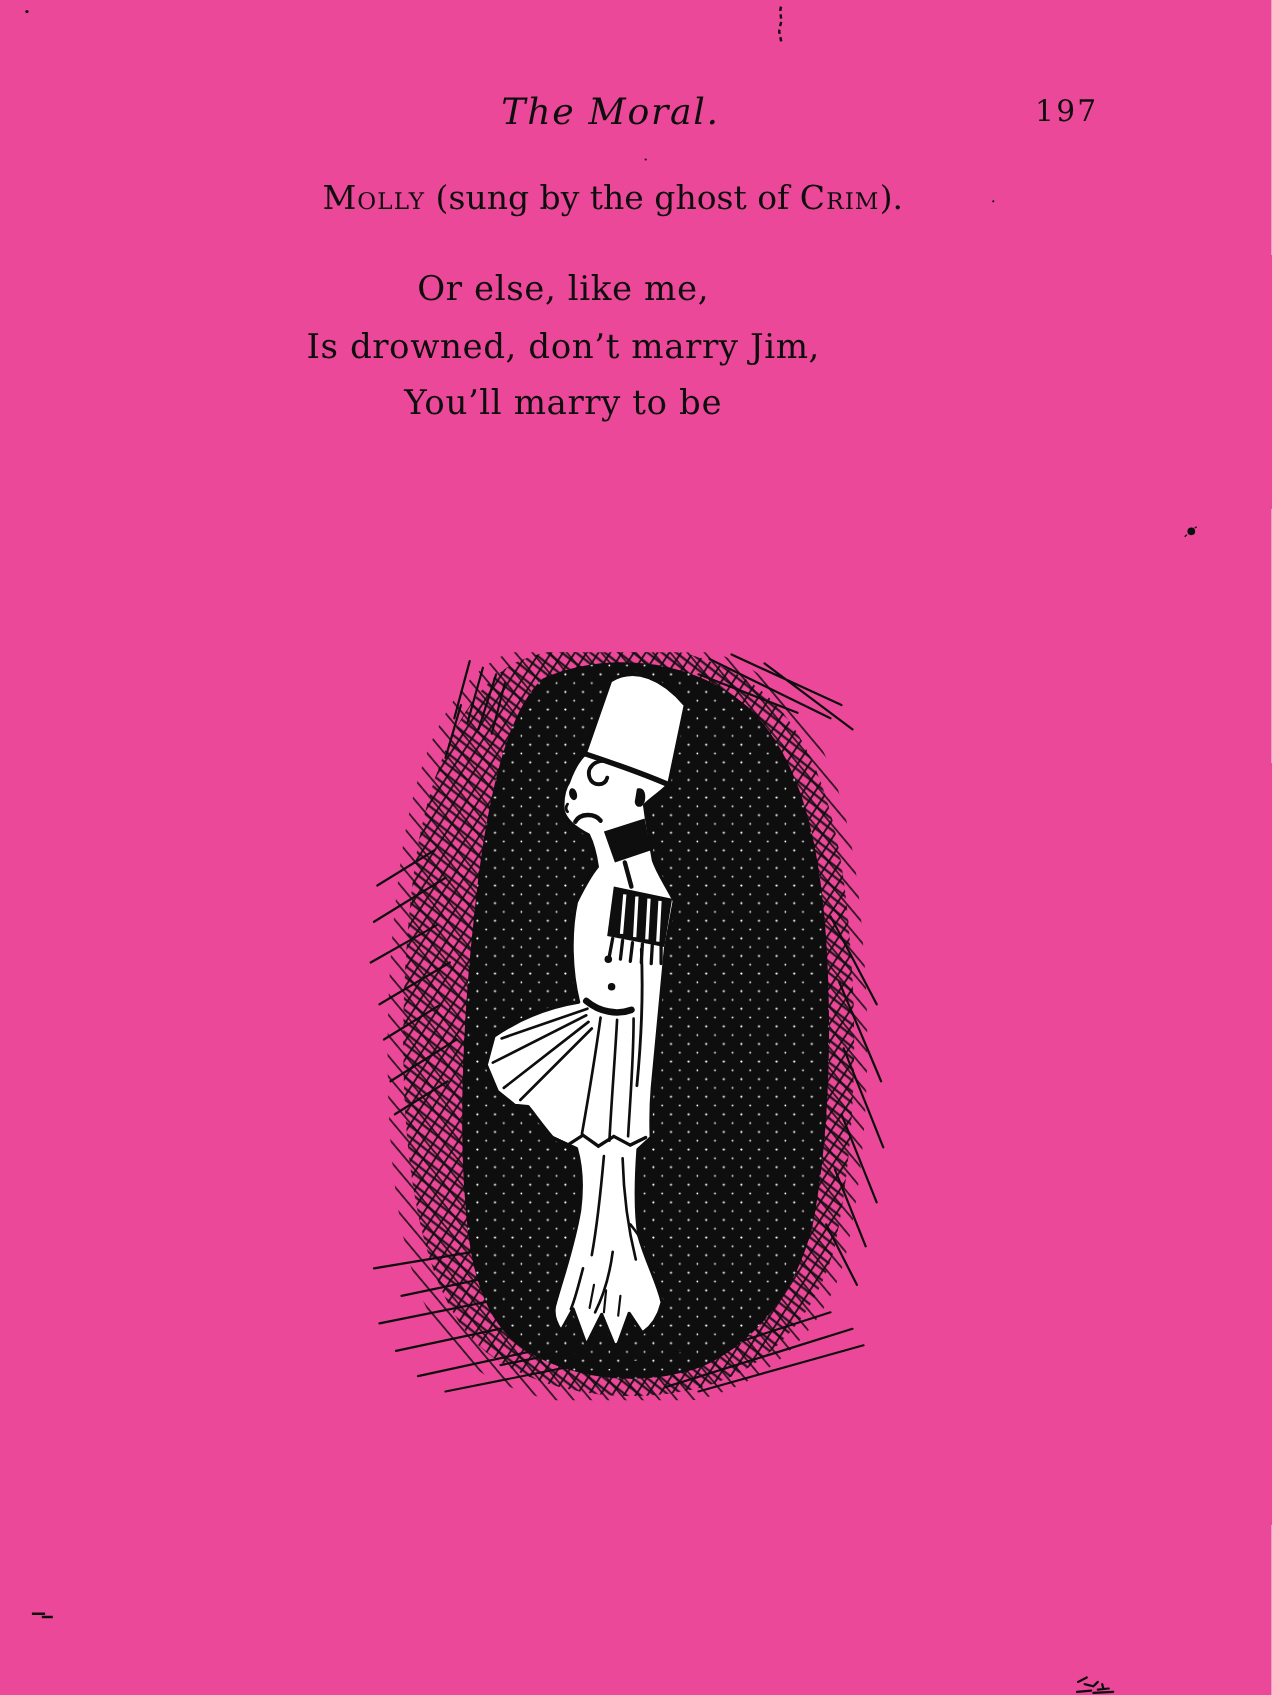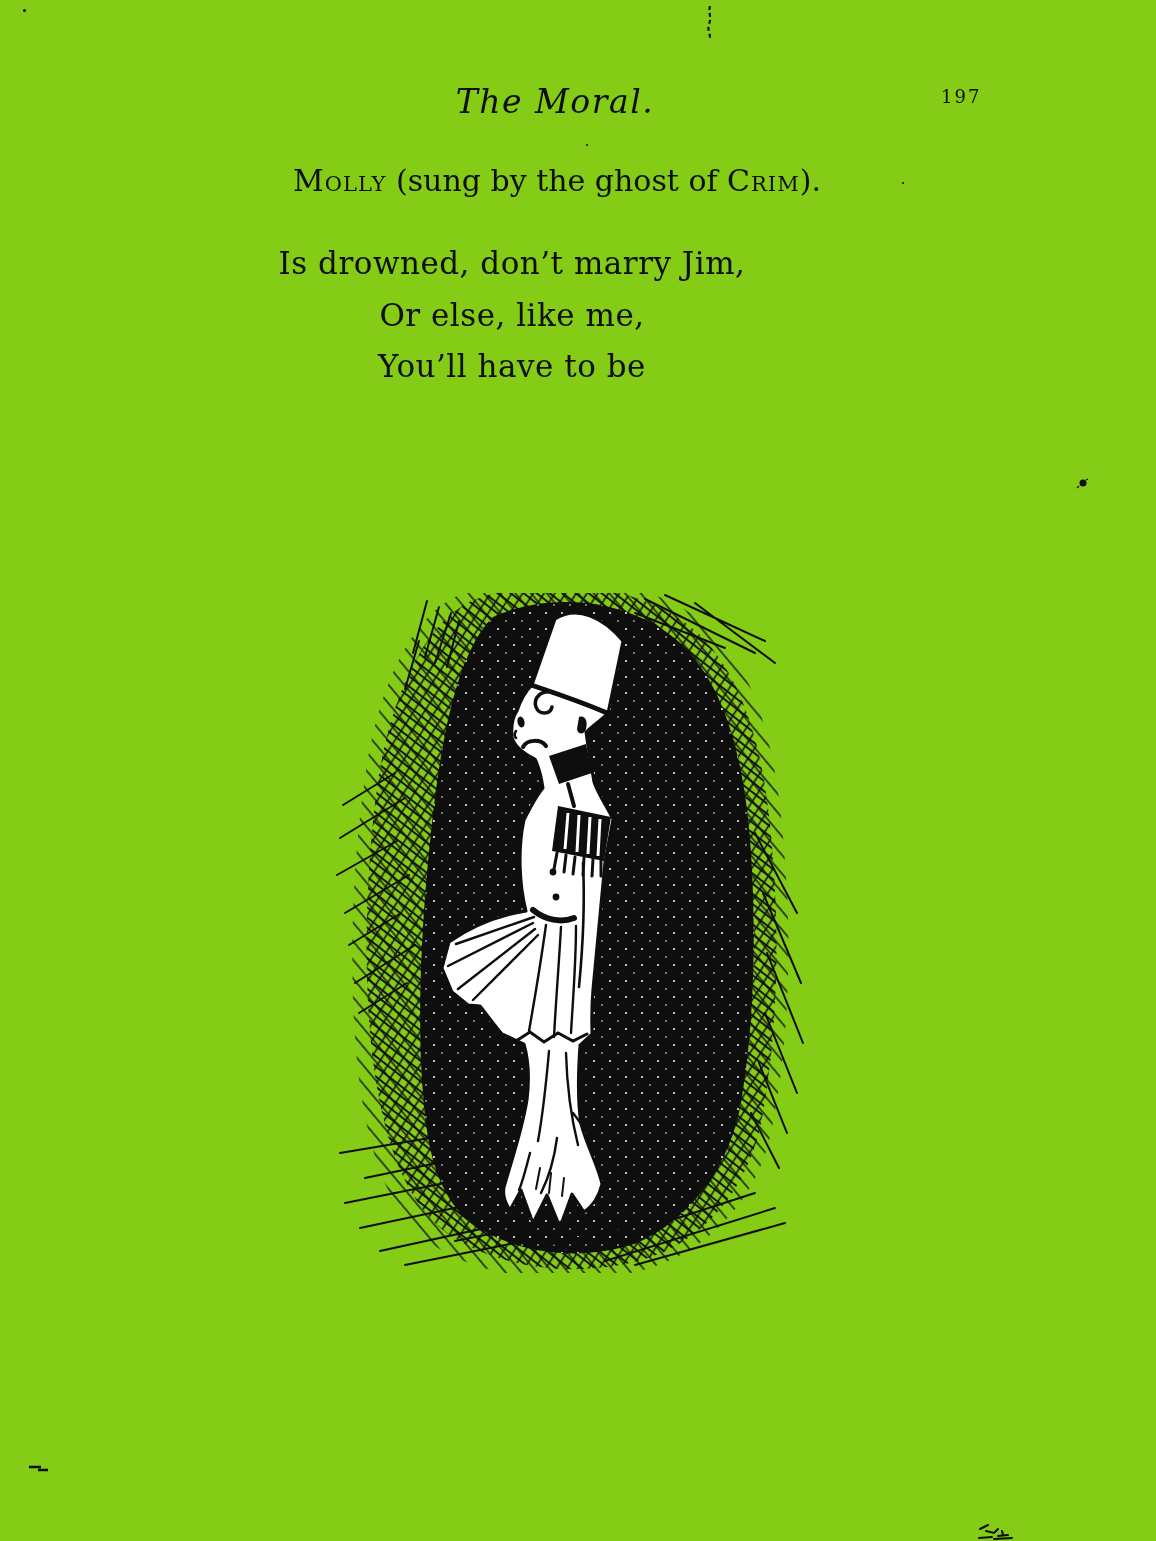--- a/index.html
+++ b/index.html
@@ -1,26 +1,26 @@
 <!DOCTYPE html>
 <html><head>
 <meta charset="utf-8">
 <style>
   html,body { margin:0; padding:0; background:#e8e8e8; }
   .page {
-    position:relative; width:1156px; height:1541px; background:#84cc16;
+    position:relative; width:1156px; height:1541px; background:#ec4899;
     font-family:"DejaVu Serif","Liberation Serif",serif; color:#0e0e0e;
     overflow:hidden; margin:0 auto;
   }
   .running-title {
     position:absolute; top:82px; left:375px; width:360px; text-align:center;
     font-style:italic; font-size:33px; letter-spacing:1.5px; white-space:nowrap;
   }
   .page-number {
-    position:absolute; top:86px; left:941px; font-size:18px; letter-spacing:2px;text-align:right;
+    position:absolute; top:86px; left:941px; font-size:27px; letter-spacing:2px;text-align:right;
   }
   .moral-caption {
     position:absolute; top:163px; left:157px; width:800px; text-align:center;
     font-size:30px; white-space:nowrap;
   }
   .sc { font-variant-caps:small-caps; letter-spacing:1px; }
   .it { }
   .poem {
     position:absolute; top:238px; left:92px; width:840px; text-align:center;
     font-size:31px; line-height:51.5px; letter-spacing:0.5px;
@@ -34,23 +34,23 @@
 <body>
 
 <div class="page">
 
   <div class="running-title">The Moral.</div>
   <div class="page-number">197</div>
 
   <div class="moral-caption"><span class="sc">Molly</span><span class="it"> (sung by the ghost of </span><span class="sc">Crim</span><span>).</span></div>
 
   <div class="poem">
+    <div class="poem-line">Or else, like me,</div>
     <div class="poem-line">Is drowned, don’t marry Jim,</div>
-    <div class="poem-line">Or else, like me,</div>
-    <div class="poem-line">You’ll have to be</div>
+    <div class="poem-line">You’ll marry to be</div>
   </div>
 
   <svg class="illustration" width="470" height="680" viewBox="0 0 470 680">
     <defs>
       <pattern id="hA" width="8" height="8" patternUnits="userSpaceOnUse" patternTransform="rotate(-52)">
         <line x1="4" y1="-1" x2="4" y2="9" stroke="#0e0e0e" stroke-width="1.9"></line>
       </pattern>
       <pattern id="hB" width="9" height="9" patternUnits="userSpaceOnUse" patternTransform="rotate(33)">
         <line x1="4.5" y1="-1" x2="4.5" y2="10" stroke="#0e0e0e" stroke-width="1.6"></line>
       </pattern>

